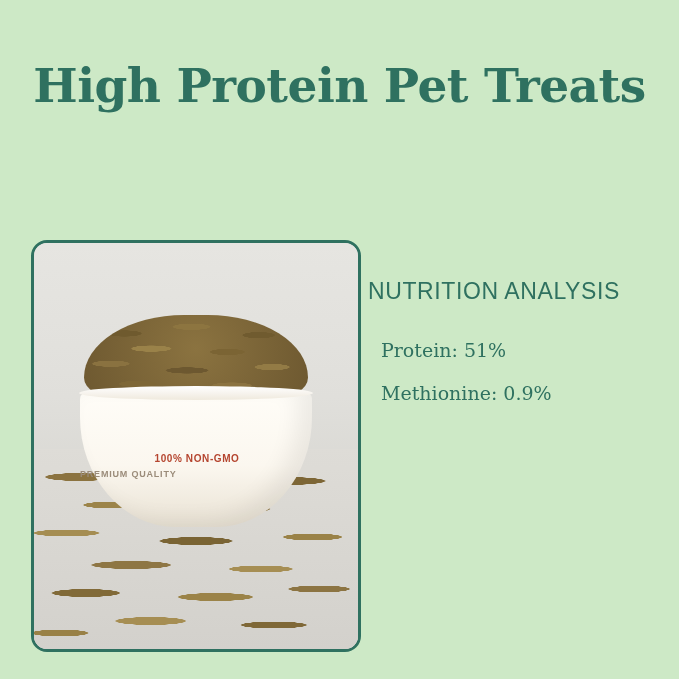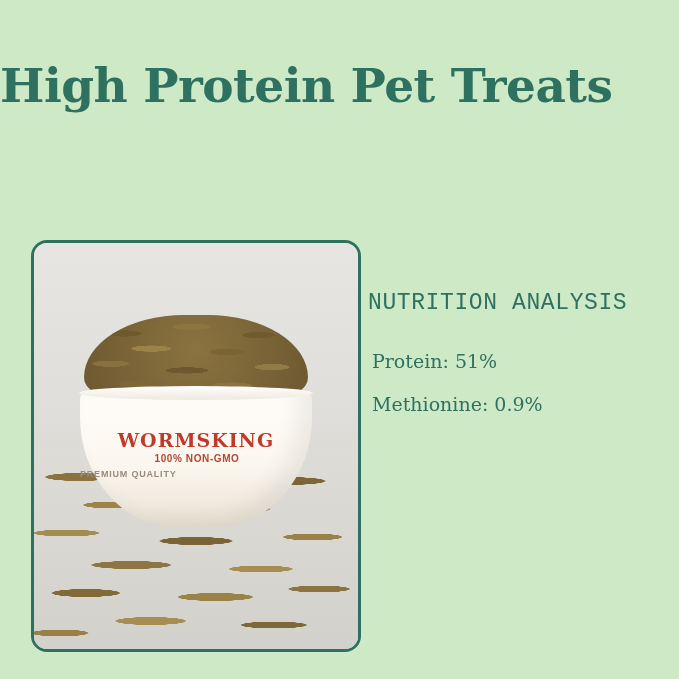--- a/index.html
+++ b/index.html
@@ -17,21 +17,21 @@
     position: relative;
     width: 679px;
     height: 679px;
     background: #cde9c6;
   }
   .headline {
     position: absolute;
     left: 0;
     top: 58px;
     width: 679px;
-    text-align: left;
+    text-align: center;
     font-family: "DejaVu Serif", serif;
     font-size: 47px;
     font-weight: 700;
     color: #2f7160;
     letter-spacing: -0.5px;
     white-space: nowrap;
   }
 
   
   .photo-frame {
@@ -159,31 +159,31 @@
   }
 
   
   .nutrition {
     position: absolute;
     left: 368px;
     top: 278px;
     width: 292px;
   }
   .nutrition-title {
-    font-family: Liberation Mono, monospace;
+    font-family: Liberation Sans, sans-serif;
     font-size: 23px;
     font-weight: 400;
     letter-spacing: 0.6px;
     color: #2f7160;
-    margin: 12px 0 36px 0;
+    margin: 0 0 36px 0;
     white-space: nowrap;
   }
   .nutrition-list {
     list-style: none;
-    margin: 4px;
+    margin: 13px;
     padding: 0;
   }
   .nutrition-item {
     font-family: "DejaVu Serif", serif;
     font-size: 19px;
     color: #2f7160;
     line-height: 1.0;
     margin-bottom: 24px;
     white-space: nowrap;
   }
@@ -194,21 +194,20 @@
 <div class="poster">
 
   <div class="headline">High Protein Pet Treats</div>
 
   <div class="photo-frame">
     <div class="photo">
       <div class="worm-field"></div>
       <div class="worm-heap"></div>
       <div class="bowl">
         <div class="bowl-rim"></div>
-        <div class="brand">WORMSKING</div>
         <div class="brand-sub1">100% NON-GMO</div>
         <div class="brand-sub2">PREMIUM QUALITY</div>
       </div>
     </div>
   </div>
 
   <div class="nutrition">
     <div class="nutrition-title">NUTRITION ANALYSIS</div>
     <ul class="nutrition-list">
       <li class="nutrition-item">Protein: 51%</li>

